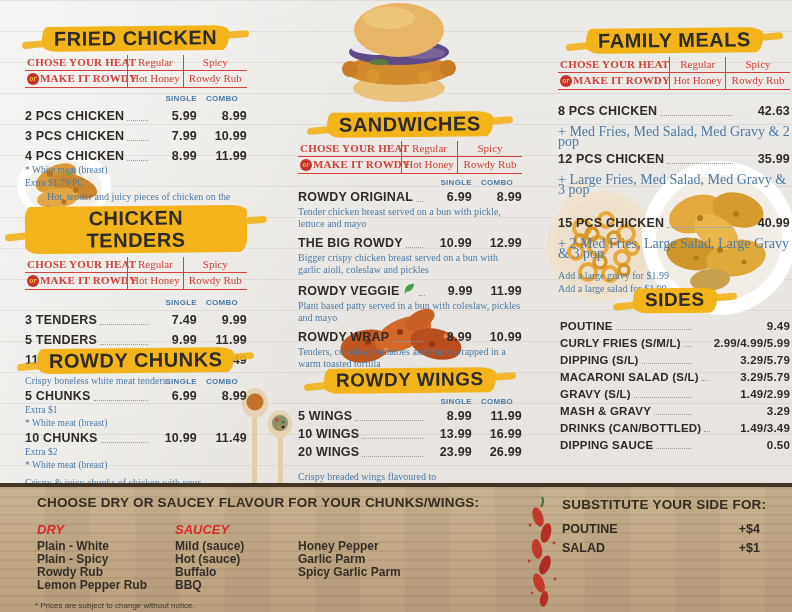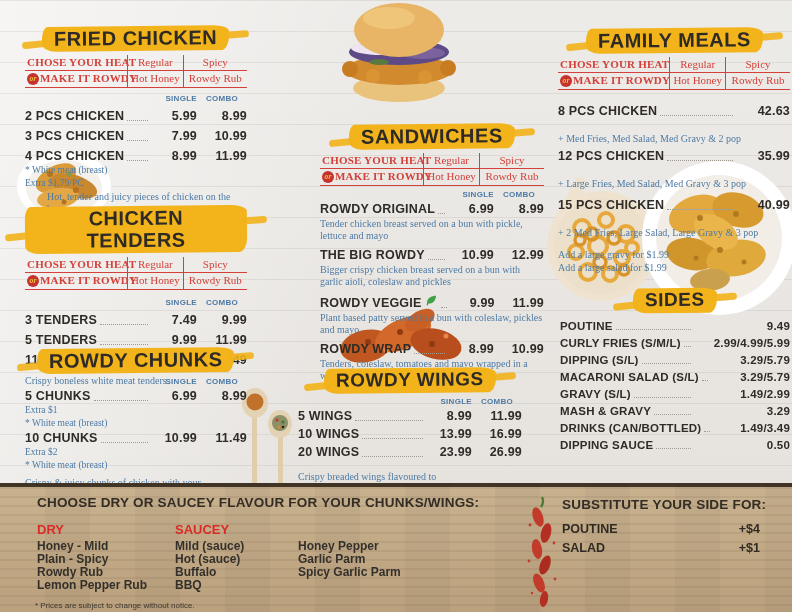--- a/index.html
+++ b/index.html
@@ -57,39 +57,39 @@
   .pS { width:46px; text-align:right; }
   .pC { width:50px; text-align:right; }
   .pOne { width:54px; text-align:right; }
   .pW { width:96px; text-align:right; }
 
   .blue { color:#4d7ba6; font-family:"Liberation Serif", serif; }
   .note-line { font-size:9.5px; line-height:11px; margin-top:2px; }
   .desc { font-size:10px; line-height:12px; margin-top:2px; }
   .right { }
 
-  .includes { font-size:10px; line-height:10px; margin-top:16px; }
+  .includes { font-size:14px; line-height:10px; margin-top:9px; }
   .addon { font-size:10px; line-height:13px; }
 
   .srow { display:flex; align-items:flex-end; font-weight:bold; color:#2f2b27;
           font-size:11.5px; line-height:12px; margin-bottom:5px; letter-spacing:0.2px; }
 
   .leaf { display:inline-block; margin-left:3px; vertical-align:-1px; }
 
   .footer {
     position:absolute; left:0; top:483px; width:792px; height:129px; z-index:3;
     border-top:4px solid rgba(45,34,24,0.85);
     background:
       repeating-linear-gradient(180deg, rgba(95,72,48,0.10) 0 2px, rgba(0,0,0,0) 2px 9px),
       repeating-linear-gradient(90deg, rgba(115,88,60,0.08) 0 45px, rgba(70,52,34,0.10) 45px 90px),
       linear-gradient(180deg, #cfb996 0%, #c7ae8a 60%, #c0a683 100%);
   }
   .f-heading { position:absolute; font-weight:bold; color:#332d25; font-size:13.5px;
                letter-spacing:0.2px; white-space:nowrap; }
-  .f-label { font-weight:bold; color:#d92b27; font-size:13px; line-height:14px; margin-bottom:3px; }
+  .f-label { font-weight:bold; color:#d92b27; font-size:13px; line-height:14px; margin-bottom:3px;font-style:italic; }
   .f-item  { font-weight:bold; color:#33302b; font-size:12px; line-height:13px; }
   .f-col { position:absolute; }
   .sub-row { display:flex; justify-content:space-between; font-weight:bold; color:#2f2a23;
              font-size:12.5px; line-height:14px; margin-top:5px; }
   .disclaimer { position:absolute; left:35px; top:114px; font-size:8px; color:#3c362e; }
 </style>
 </head>
 <body>
 
 <div class="menu">
@@ -299,21 +299,21 @@
     <div class="blue note-line right">Extra $2</div>
     <div class="blue note-line">* White meat (breast)</div>
     <div class="blue desc" style="margin-top:6px; width:190px;">Crispy &amp; juicy chunks of chicken with your choice of flavoring.</div>
     <div class="blue desc">
       <span>*Substitute for Cauli-Peppers.</span><span class="leaf"><svg width="14" height="14" viewBox="0 0 20 20">
             <path d="M3 14 C3 6 10 2.5 17 2.5 C16.5 11 10.5 15.5 5.5 14.5 L3.5 18 L2.5 17.5 Z" fill="#43a047"></path>
           </svg></span>
     </div>
   </div>
 
-  <div class="sec" style="left:298px; top:124px; width:224px;margin-left:22px;">
+  <div class="sec" style="left:298px; top:112px; width:224px;">
     <div class="title-wrap">
       <span class="brush">SANDWICHES</span>
     </div>
     <div class="heat">
       <div class="hc c1">CHOSE YOUR HEAT</div>
       <div class="hc mid">Regular</div>
       <div class="hc mid">Spicy</div>
       <div class="hc c1"><span class="or-badge">or</span><span>MAKE IT ROWDY</span></div>
       <div class="hc mid">Hot Honey</div>
       <div class="hc mid">Rowdy Rub</div>
@@ -401,21 +401,21 @@
         <span class="lead"></span>
       <span class="pOne">42.63</span>
     </div>
     <div class="blue includes">+ Med Fries, Med Salad, Med Gravy &amp; 2 pop</div>
     <div class="mrow" style="margin-top:5px;">
       <span class="mname">12 PCS CHICKEN</span>
         <span class="lead"></span>
       <span class="pOne">35.99</span>
     </div>
     <div class="blue includes">+ Large Fries, Med Salad, Med Gravy &amp; 3 pop</div>
-    <div class="mrow" style="margin-top:9px;">
+    <div class="mrow" style="margin-top:21px;">
       <span class="mname">15 PCS CHICKEN</span>
         <span class="lead"></span>
       <span class="pOne">40.99</span>
     </div>
     <div class="blue includes">+ 2 Med Fries, Large Salad, Large Gravy &amp; 3 pop</div>
     <div class="blue addon" style="margin-top:10px;">Add a large gravy for $1.99</div>
     <div class="blue addon">Add a large salad for $1.99</div>
   </div>
 
   <div class="sec" style="left:560px; top:288px; width:230px; text-align:center;">
@@ -463,21 +463,21 @@
         <span class="lead"></span>
         <span class="pW">0.50</span>
       </div>
   </div>
 
   <div class="footer">
     <div class="f-heading" style="left:37px; top:8px;">CHOOSE DRY OR SAUCEY FLAVOUR FOR YOUR CHUNKS/WINGS:</div>
 
     <div class="f-col" style="left:37px; top:36px;">
       <div class="f-label">DRY</div>
-      <div class="f-item">Honey - Mild</div>
+      <div class="f-item">Plain - White</div>
       <div class="f-item">Plain - Spicy</div>
       <div class="f-item">Rowdy Rub</div>
       <div class="f-item">Lemon Pepper Rub</div>
     </div>
 
     <div class="f-col" style="left:175px; top:36px;">
       <div class="f-label">SAUCEY</div>
       <div class="f-item">Mild (sauce)</div>
       <div class="f-item">Hot (sauce)</div>
       <div class="f-item">Buffalo</div>

